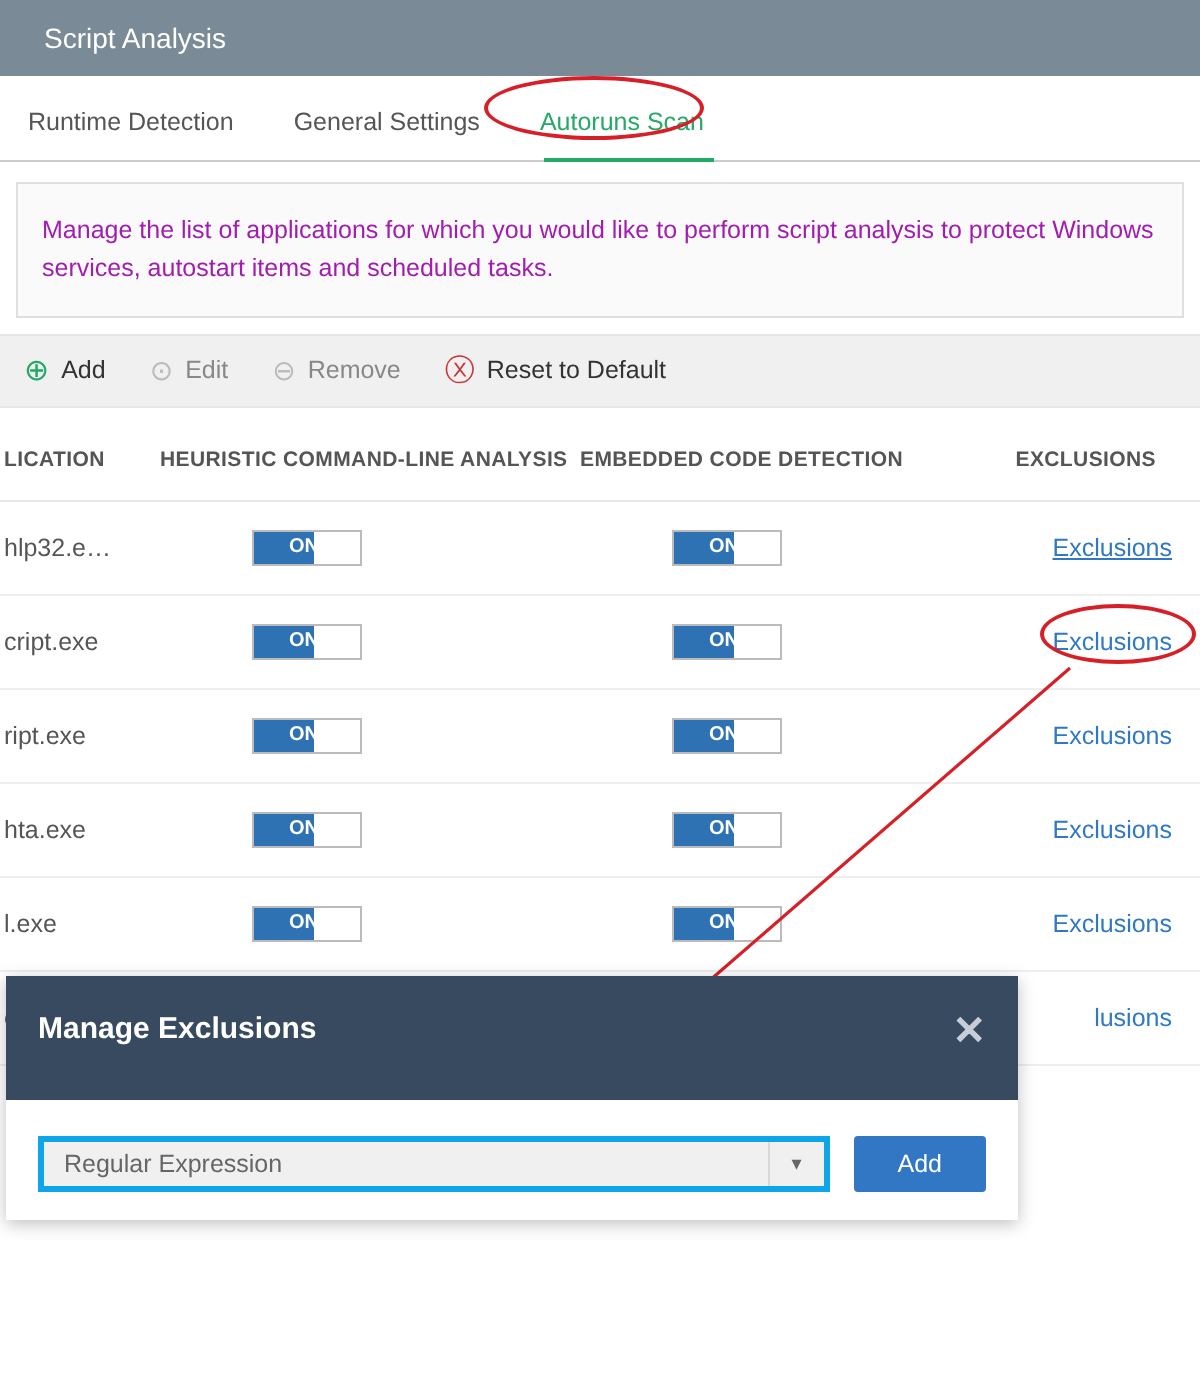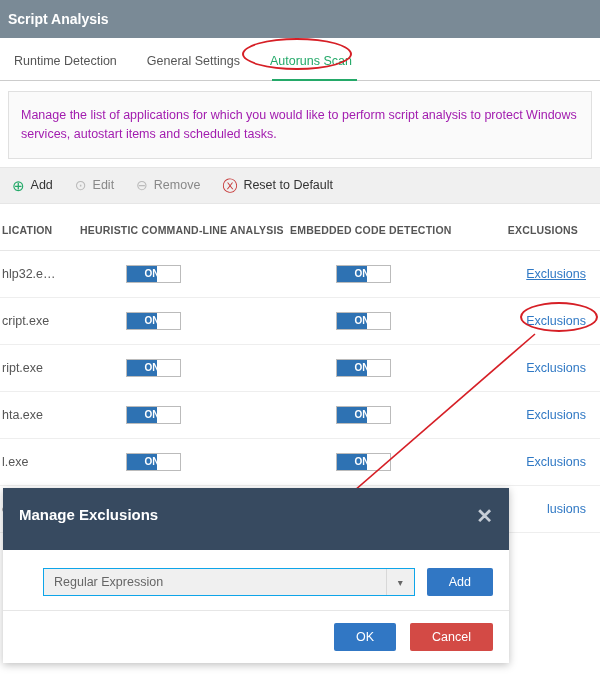--- a/index.html
+++ b/index.html
@@ -1,17 +1,17 @@
 <!DOCTYPE html>
 <html><head>
 <meta charset="utf-8">
 <style>
   * { box-sizing: border-box; margin: 0; padding: 0; }
   body { font-family: "Segoe UI", Arial, sans-serif; background: #fff; width: 600px; height: 691px; overflow: hidden; color: #333; position: relative; }
-  .header { background: #7a8a96; color: #fff; font-weight: 700; font-size: 14px; padding: 11px 8px; }
+  .header { background: #7a8a96; color: #fff; font-weight: 400; font-size: 14px; padding: 11px 22px; }
   .tabs { display: flex; gap: 30px; padding: 12px 14px 0; border-bottom: 1px solid #ccc; position: relative; }
   .tab { font-size: 12.5px; color: #555; padding: 4px 0 12px; cursor: pointer; }
   .tab.active { color: #24a969; }
   .tab-underline { position: absolute; bottom: -1px; height: 2px; background: #24a969; }
   .desc-box { background: #fafafa; border: 1px solid #e0e0e0; margin: 10px 8px 8px 8px; padding: 14px 12px; font-size: 12.5px; color: #a21caf; line-height: 1.5; }
   .action-bar { background: #f0f0f0; padding: 10px 12px; display: flex; align-items: center; gap: 22px; font-size: 12.5px; border-top:1px solid #e6e6e6; border-bottom:1px solid #e6e6e6; }
   .action-item { display: flex; align-items: center; gap: 6px; color: #888; }
   .action-item.enabled { color: #333; cursor: pointer; }
   .action-add-icon { color: #24a969; font-size: 15px; line-height: 1; }
   .action-reset-icon { color: #c73a3a; font-size: 15px; line-height: 1; }
@@ -29,21 +29,21 @@
   .toggle { display: inline-flex; width: 55px; height: 18px; border: 1px solid #bbb; background: #fff; font-size: 10px; font-weight:700; align-items: center; justify-content: flex-start; position: relative; margin-left: 46px; }
   .toggle .on { background:#2e72b3; color:#fff; width:30px; height:100%; display:flex; align-items:center; justify-content:center;padding-left:20px; }
   
   .oval { position:absolute; border:2px solid #d61f26; border-radius:50%; pointer-events:none; }
   .arrow-svg { position:absolute; pointer-events:none; }
   
   .dialog { position:absolute; left:3px; top:488px; width:506px; background:#fff; box-shadow:0 2px 8px rgba(0,0,0,.25); }
   .dlg-head { background:#374a60; color:#fff; font-weight:600; font-size:15px; padding:18px 16px 24px; display:flex; justify-content:space-between; align-items:flex-start; }
   .dlg-close { color:#c7ced7; font-size:20px; line-height:1; cursor:pointer; }
   .dlg-body { padding:18px 16px 14px; display:flex; gap:12px; align-items:center; }
-  .dlg-select { flex:1; display:flex; background:#f0f0f0; border:1px solid #0ea5e9; height:28px; align-items:center; padding:0 0 0 10px; color:#666; font-size:12.5px;margin-left:24px; }
+  .dlg-select { flex:1; display:flex; background:#f0f0f0; border:3px solid #0ea5e9; height:28px; align-items:center; padding:0 0 0 10px; color:#666; font-size:12.5px; }
   .dlg-select-arrow { width:28px; height:100%; border-left:1px solid #d8d8d8; display:flex; align-items:center; justify-content:center; font-size:10px; color:#666; }
   .btn { display:inline-flex; align-items:center; justify-content:center; border:none; color:#fff; font-size:12.5px; height:28px; padding:0 22px; border-radius:2px; cursor:pointer; }
   .btn-blue { background:#3177c4; }
   .btn-red  { background:#d34a45; }
   .dlg-footer { border-top:1px solid #e6e6e6; padding:12px 16px; display:flex; justify-content:flex-end; gap:14px; }
 </style>
 </head>
 <body>
 
 <div class="header">Script Analysis</div>
@@ -164,17 +164,13 @@
     <span class="dlg-close">✕</span>
   </div>
   <div class="dlg-body">
     <div class="dlg-select">
       <span>Regular Expression</span>
       <span style="flex:1"></span>
       <span class="dlg-select-arrow">▾</span>
     </div>
     <button class="btn btn-blue">Add</button>
   </div>
-  <div class="dlg-footer">
-    <button class="btn btn-blue">OK</button>
-    <button class="btn btn-red">Cancel</button>
-  </div>
 </div>
 
 </body></html>

